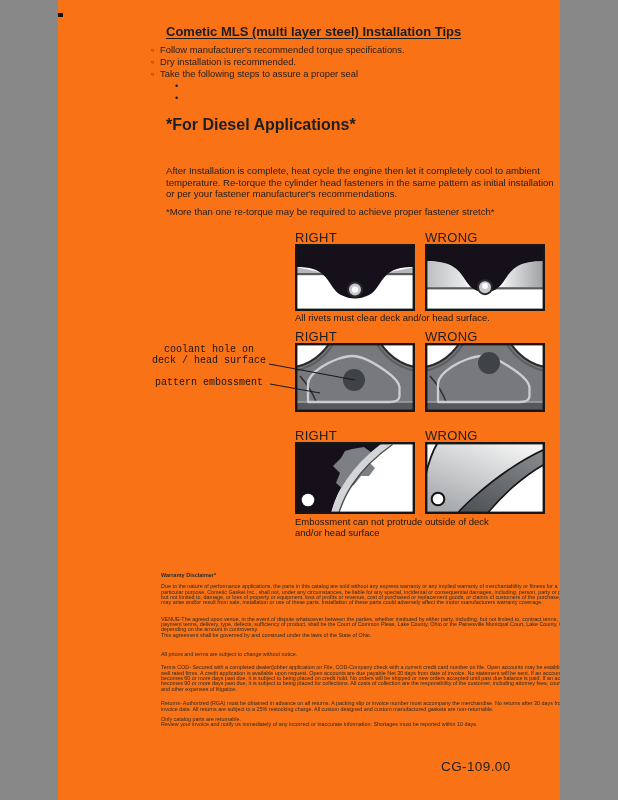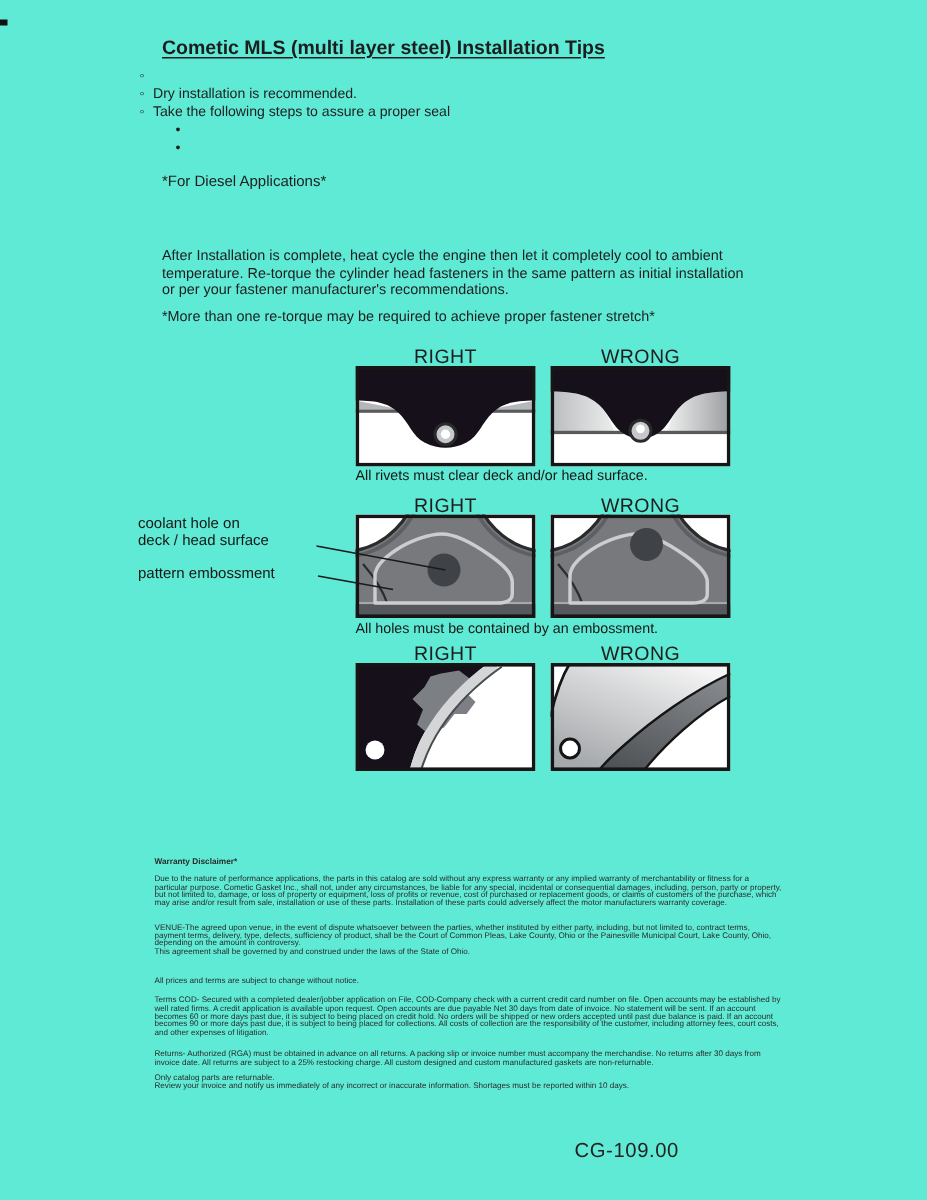--- a/index.html
+++ b/index.html
@@ -7,43 +7,43 @@
     --diagram-black:#15101a;
     --gasket-gray:#77797d;
     --gasket-dark:#55585c;
     --emboss-line:#cbcdcf;
     --hole-dark:#3f4246;
     --steel-light:#c6c9cb;
     --wedge-gray:#b5b8ba;
   }
   html,body{margin:0;padding:0;background:#888;}
   .page{
-    position:relative;width:618px;height:800px;margin:0 auto;background:#5eead4;
+    position:relative;width:502px;height:800px;margin:0 auto;background:#f97316;
     font-family:"Liberation Sans","DejaVu Sans",sans-serif;color:var(--ink);overflow:hidden;
   }
   .abs{position:absolute;}
   .prewrap{white-space:pre-line;}
   .doc-title{left:108px;top:24px;width:400px;font-size:13px;font-weight:bold;text-decoration:underline;text-underline-offset:2px;}
   .bullets{left:93px;top:44px;width:460px;font-size:9.4px;line-height:12px;}
   .b-row{display:flex;}
   .b-row .marker{width:9px;flex:0 0 9px;}
   .b-sub{padding-left:24px;}
-  .diesel-head{left:108px;top:116px;font-size:10px;font-weight:normal;}
+  .diesel-head{left:108px;top:116px;font-size:16px;font-weight:bold;}
   .diesel-p1{left:108px;top:134px;width:450px;font-size:9.6px;line-height:11.7px;}
   .diesel-p2{left:108px;top:165px;width:450px;font-size:9.6px;line-height:11.7px;}
   .diesel-note{left:108px;top:206px;width:450px;font-size:9.6px;}
-  .col-label{width:120px;text-align:center;font-size:13px;letter-spacing:.3px;}
+  .col-label{width:120px;text-align:left;font-size:13px;letter-spacing:.3px;}
   .lbl-r1{top:230px;} .lbl-r2{top:329px;} .lbl-r3{top:428px;}
   .lx1{left:237px;} .lx2{left:367px;}
   .dbox{width:120px;display:block;}
   .bx1{left:237px;} .bx2{left:367px;}
   .by1{top:244px;} .by2{top:343px;} .by3{top:442px;}
   .caption{left:237px;font-size:9.5px;line-height:10.5px;color:#161616;}
   .cap1{top:313px;} .cap2{top:415px;} .cap3{top:517px;}
-  .ann{width:118px;left:92px;text-align:left;font-size:10px;line-height:11px;color:#161616;}
+  .ann{width:118px;left:92px;text-align:center;font-size:10px;line-height:11px;color:#161616;font-family:Liberation Mono, monospace;}
   .ann1{top:344px;} .ann2{top:377px;}
   .leader{left:110px;top:340px;pointer-events:none;z-index:5;}
   .fineprint{left:103px;top:573px;width:418px;font-size:5.4px;line-height:5.35px;color:#2a2a2a;}
   .fineprint h6{margin:0;font-size:5.5px;font-weight:bold;}
   .fineprint p{margin:0;}
   .fp1{margin-top:6px!important;} .fp2{margin-top:11px!important;} .fp3{margin-top:14px!important;}
   .fp4{margin-top:8px!important;} .fp5{margin-top:9px!important;} .fp6{margin-top:5px!important;}
   .footer-code{left:383px;top:759px;font-size:13.5px;letter-spacing:.4px;color:#222;}
   .artifact{left:0;top:13px;width:5px;height:4px;background:#111;}
   .f-dblack{fill:var(--diagram-black);}
@@ -59,20 +59,21 @@
 
 <div class="page">
 
   <div class="abs artifact"></div>
 
   <div class="abs doc-title">Cometic MLS (multi layer steel) Installation Tips</div>
 
   <div class="abs bullets">
     <div class="b-row">
       <span class="marker">◦</span>
+      <span>Follow manufacturer's recommended torque specifications.</span>
     </div>
     <div class="b-row">
       <span class="marker">◦</span>
       <span>Dry installation is recommended.</span>
     </div>
     <div class="b-row">
       <span class="marker">◦</span>
       <span>Take the following steps to assure a proper seal</span>
     </div>
     <div class="b-sub">
@@ -148,21 +149,20 @@
     <circle cx="130" cy="-27" r="55.5" fill="none" stroke="#5c5f63" stroke-width="2.4"></circle>
     <circle cx="-10" cy="-27" r="52" fill="#ffffff" stroke="#2b2b2b" stroke-width="2.2"></circle>
     <circle cx="130" cy="-27" r="52" fill="#ffffff" stroke="#2b2b2b" stroke-width="2.2"></circle>
     <rect y="58.3" width="120" height="1.5" fill="#a6a9ac"></rect>
     <rect y="59.8" width="120" height="9.2" class="f-gdark"></rect>
     <path d="M5,33 C12,41 18,50 21.5,60" fill="none" stroke="#2b2e31" stroke-width="1.5"></path>
     <path class="s-emboss" d="M13,59 L13,41 C13,35.5 17.5,30 26.5,24 C36.5,17.3 49.5,13 57.5,13 C65.5,13 78,19 90,27.5 C98.5,33.5 104.5,39 104.5,45 L104.5,53 C104.5,57.5 100.5,59 94.5,59 Z" fill="none" stroke-width="2.3" stroke-linejoin="round"></path>
     <circle cx="64" cy="20" r="11" class="f-hole"></circle>
     <rect x="1.2" y="1.2" width="117.6" height="66.6" fill="none" stroke="#161616" stroke-width="2.4"></rect>
   </svg>
-  <div class="abs caption cap2">All holes must be contained by an embossment.</div>
 
   <div class="abs ann ann1 prewrap">coolant hole on
 deck / head surface</div>
   <div class="abs ann ann2">pattern embossment</div>
   <svg class="abs leader" width="200" height="60" viewBox="0 0 200 60">
     <line x1="101" y1="24" x2="187" y2="40" stroke="#1a1a1a" stroke-width="1.1"></line>
     <line x1="102" y1="44" x2="152" y2="53" stroke="#1a1a1a" stroke-width="1.1"></line>
   </svg>
 
   <div class="abs col-label lbl-r3 lx1">RIGHT</div>
@@ -190,20 +190,22 @@
     </defs>
     <rect width="120" height="72" fill="#ffffff"></rect>
     <path d="M13,0 H120 V16 C94,28 70,46 54,60 C48,65 46,68.5 44,72 L0,72 L0,36 C3,22 7,10 13,0 Z" fill="url(#gBand)"></path>
     <path d="M13,0 C7,10 3,22 0,36" fill="none" stroke="#161616" stroke-width="1.8"></path>
     <path d="M120,7 C94,19 68,38 50,54 C42,61 36,66.5 32,72 L62,72 C76,54.5 98,34 120,22 Z" fill="url(#gBand2)"></path>
     <path d="M120,7 C94,19 68,38 50,54 C42,61 36,66.5 32,72" fill="none" stroke="#141414" stroke-width="1.6"></path>
     <path d="M120,22 C98,34 76,54.5 62,72" fill="none" stroke="#141414" stroke-width="1.6"></path>
     <circle cx="13" cy="57" r="6.3" fill="#ffffff" stroke="#141414" stroke-width="2"></circle>
     <rect x="1.2" y="1.2" width="117.6" height="69.6" fill="none" stroke="#161616" stroke-width="2.4"></rect>
   </svg>
+  <div class="abs caption cap3 prewrap">Embossment can not protrude outside of deck
+and/or head surface</div>
 
   <div class="abs fineprint">
     <h6>Warranty Disclaimer*</h6>
     <p class="fp1 prewrap">Due to the nature of performance applications, the parts in this catalog are sold without any express warranty or any implied warranty of merchantability or fitness for a particular purpose.  Cometic Gasket Inc., shall not, under any circumstances, be liable for any special, incidental or consequential damages, including, person, party or property, but not limited to, damage, or loss of property or equipment, loss of profits or revenue, cost of purchased or replacement goods, or claims of customers of the purchase, which may arise and/or result from sale, installation or use of these parts.  Installation of these parts could adversely affect the motor manufacturers warranty coverage.</p>
     <p class="fp2 prewrap">VENUE-The agreed upon venue, in the event of dispute whatsoever between the parties, whether instituted by either party, including, but not limited to, contract terms, payment terms, delivery, type, defects, sufficiency of product, shall be the Court of Common Pleas, Lake County, Ohio or the Painesville Municipal Court, Lake County, Ohio, depending on the amount in controversy.
 This agreement shall be governed by and construed under the laws of the State of Ohio.</p>
     <p class="fp3 prewrap">All prices and terms are subject to change without notice.</p>
     <p class="fp4 prewrap">Terms COD- Secured with a completed dealer/jobber application on File, COD-Company check with a current credit card number on file.  Open accounts may be established by well rated firms.  A credit application is available upon request.  Open accounts are due payable Net 30 days from date of invoice.  No statement will be sent.  If an account becomes 60 or more days past due, it is subject to being placed on credit hold.  No orders will be shipped or new orders accepted until past due balance is paid.  If an account becomes 90 or more days past due, it is subject to being placed for collections.  All costs of collection are the responsibility of the customer, including attorney fees, court costs, and other expenses of litigation.</p>
     <p class="fp5 prewrap">Returns- Authorized (RGA) must be obtained in advance on all returns.  A packing slip or invoice number must accompany the merchandise.  No returns after 30 days from invoice date.  All returns are subject to a 25% restocking charge.  All custom designed and custom manufactured gaskets are non-returnable.</p>
     <p class="fp6 prewrap">Only catalog parts are returnable.

